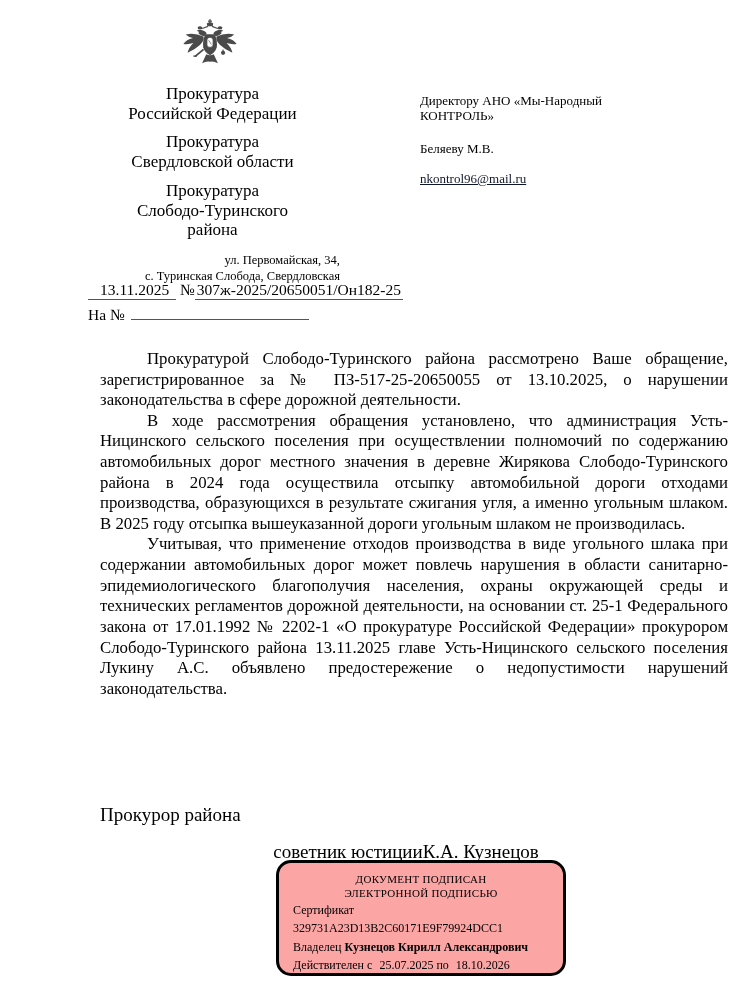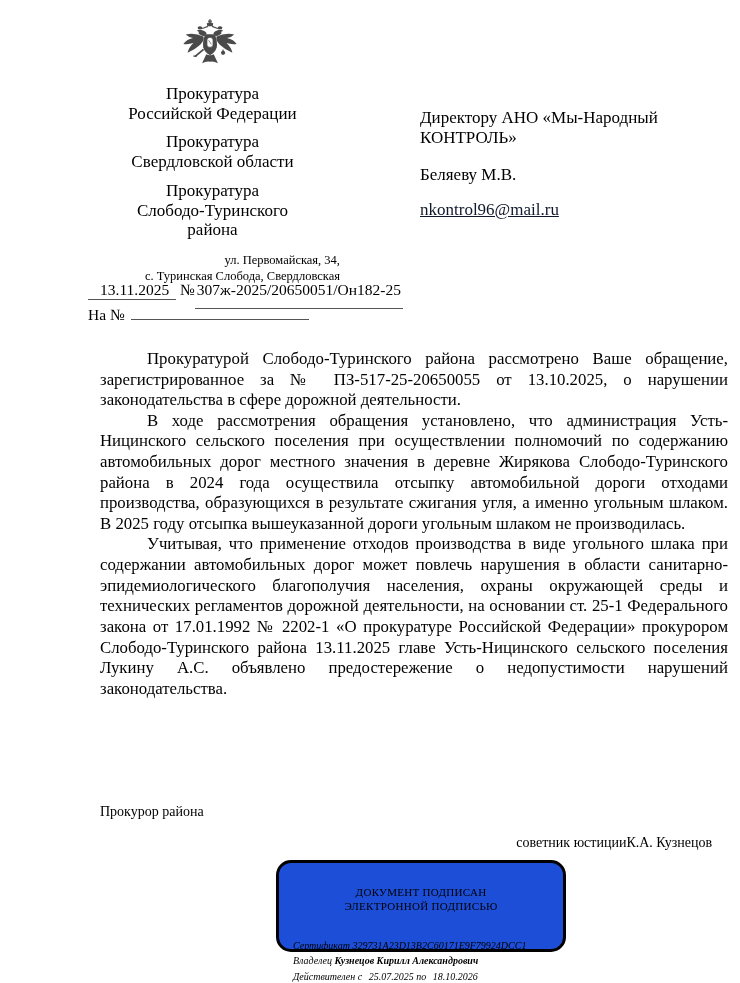--- a/index.html
+++ b/index.html
@@ -32,42 +32,42 @@
   .org-block { margin-bottom: 9px; }
   .org-addr {
     margin-top: 12px;
     font-size: 12.5px;
     line-height: 1.3;
     text-align: right;
   }
   
   .recipient {
     position: absolute;
-    left: 420px; top: 108px;
+    left: 420px; top: 93px;
     width: 252px;
-    font-size: 17px;
+    font-size: 13px;
     line-height: 1.18;
   }
   .recipient .rec-name { margin-top: 17px; }
   .recipient .rec-email { margin-top: 15px; }
   .rec-email a {
     color: #0f172a;
     text-decoration: underline;
     cursor: pointer;
   }
   
   .ref {
     position: absolute;
     left: 88px; top: 280px;
     font-size: 15.5px;
     line-height: 1.3;
   }
   .u { border-bottom: 1.5px solid #555; }
   .ref .ref-date { padding: 0 7px 1px 12px; margin-top: 44px; }
-  .ref .ref-no { padding: 0 2px 10px 2px; margin-top: 36px; }
+  .ref .ref-no { padding: 0 2px 1px 2px; margin-top: 36px; }
   .ref-line2 { margin-top: 5px; }
   .blank-line {
     display: inline-block;
     width: 178px;
     border-bottom: 1.5px solid #555;
     height: 14px;
     vertical-align: baseline;
     margin-left: 6px;
   }
   
@@ -78,49 +78,48 @@
     font-size: 16.8px;
     line-height: 1.227;
     text-align: justify;
   }
   .body-text p { text-indent: 47px; }
   
   .sign {
     position: absolute;
     left: 100px; top: 804px;
     width: 612px;
-    font-size: 14px;
+    font-size: 19px;
   }
   .sign-row2 {
     margin-top: 15px;
     display: flex;
-    justify-content: flex-end;
+    justify-content: center;
     align-items: baseline;
   }
   
   .stamp {
     position: absolute;
     left: 276px; top: 860px;
-    width: 290px; height: 92px;
+    width: 290px; height: 116px;
     border: 3.5px solid #000000;
     border-radius: 15px;
-    background: #1d4ed8;
-    padding: 22px 14px 0 14px;
+    background: #fca5a5;
+    padding: 9px 14px 0 14px;
   }
   .stamp-title {
     text-align: center;
     font-size: 11px;
     line-height: 1.3;
     letter-spacing: 0.3px;
   }
   .stamp-details {
-    margin-top: 24px;
-    font-size: 10px;
+    margin-top: 0;
+    font-size: 12px;
     line-height: 1.55;
-    font-style: italic;
   }
   .stamp-details b { font-weight: bold; }
   .sp { display: inline-block; width: 4px; }
 </style>
 </head>
 <body>
 
 <div class="page">
 
   <div class="emblem">

